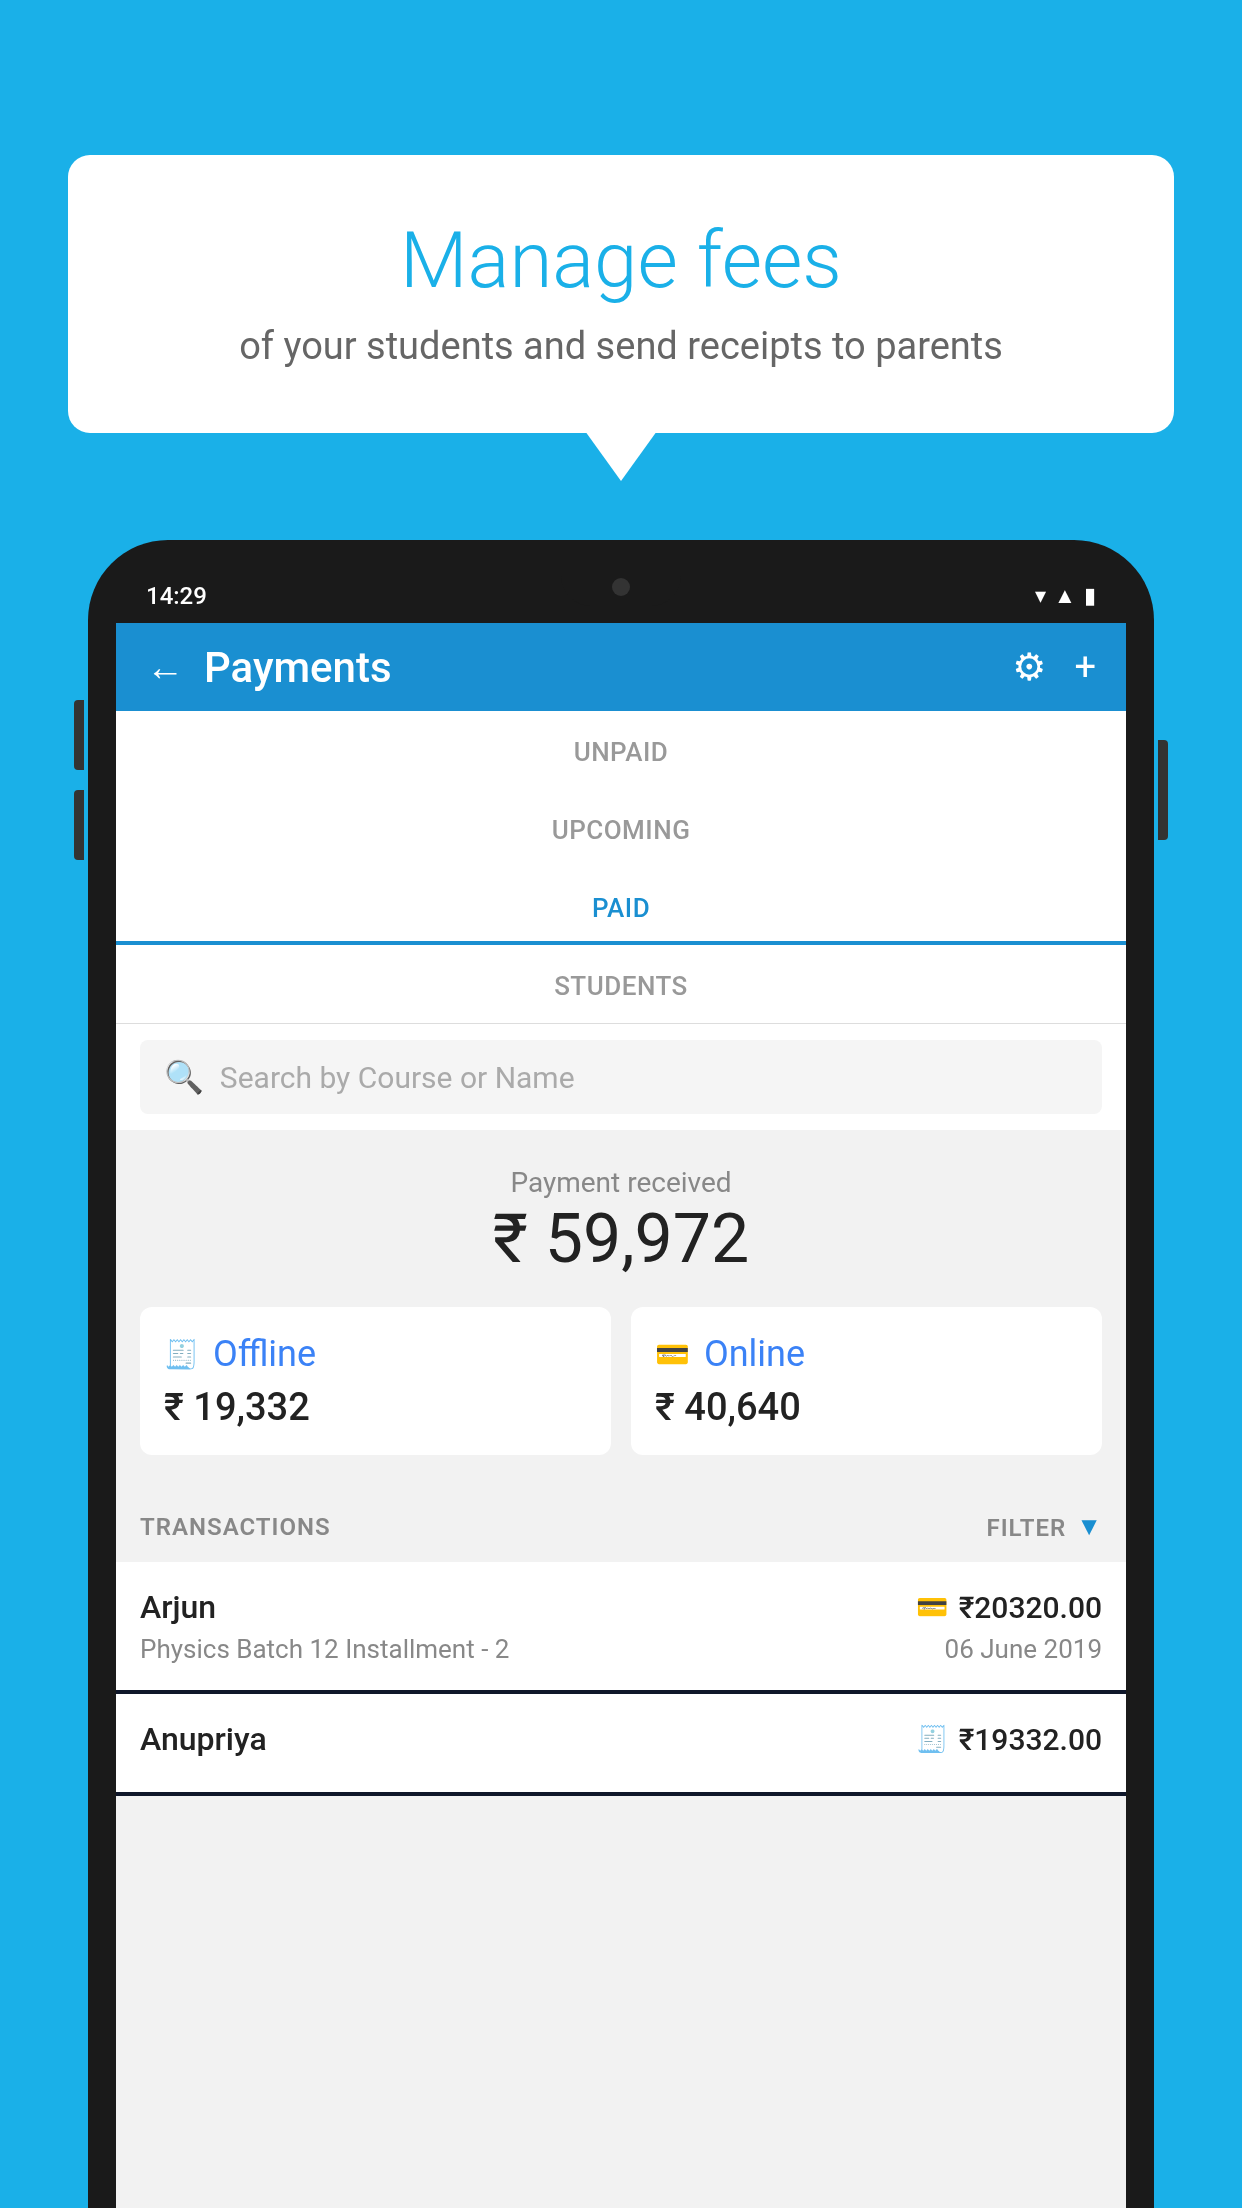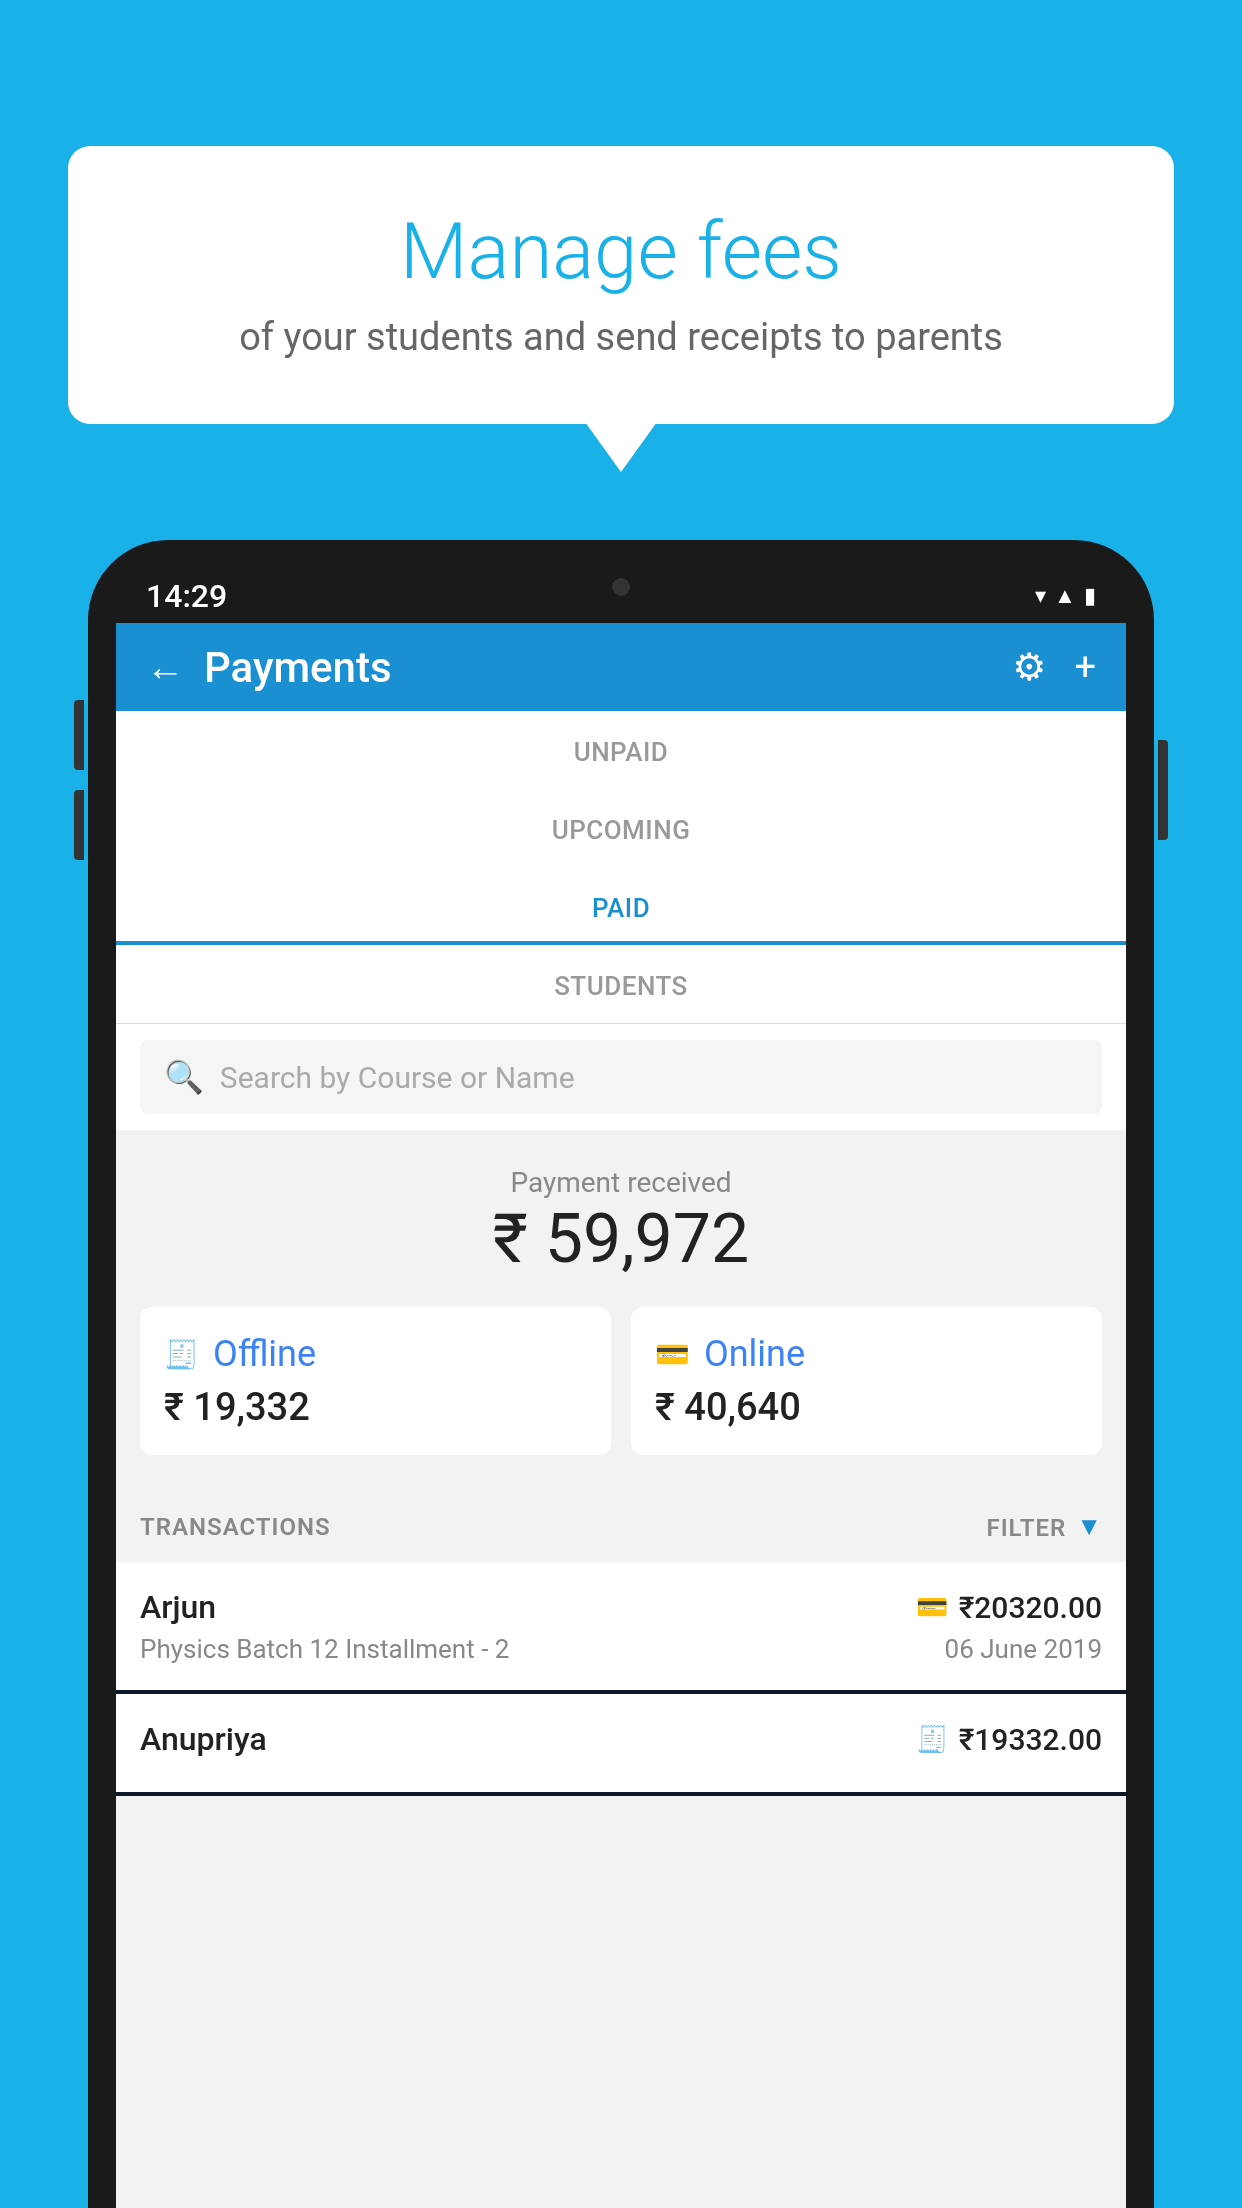--- a/index.html
+++ b/index.html
@@ -8,21 +8,21 @@
       height: 2208px;
       background-color: #1ab0e8;
       font-family: 'Roboto', Arial, sans-serif;
       overflow: hidden;
       position: relative;
     }
 
     
     .speech-bubble-container {
       position: absolute;
-      top: 146px;
+      top: 155px;
       left: 68px;
       right: 68px;
     }
     .speech-bubble {
       background: white;
       border-radius: 22px;
       padding: 60px 40px 65px 40px;
       text-align: center;
       position: relative;
     }
@@ -70,21 +70,21 @@
       background: #1a1a1a;
       display: flex;
       align-items: center;
       justify-content: space-between;
       padding: 0 30px;
       height: 55px;
       position: relative;
     }
     .phone-time {
       color: white;
-      font-size: 32px;
+      font-size: 24px;
       font-weight: 500;
     }
     .phone-notch {
       position: absolute;
       top: 0;
       left: 50%;
       transform: translateX(-50%);
       width: 120px;
       height: 38px;
       background: #1a1a1a;

